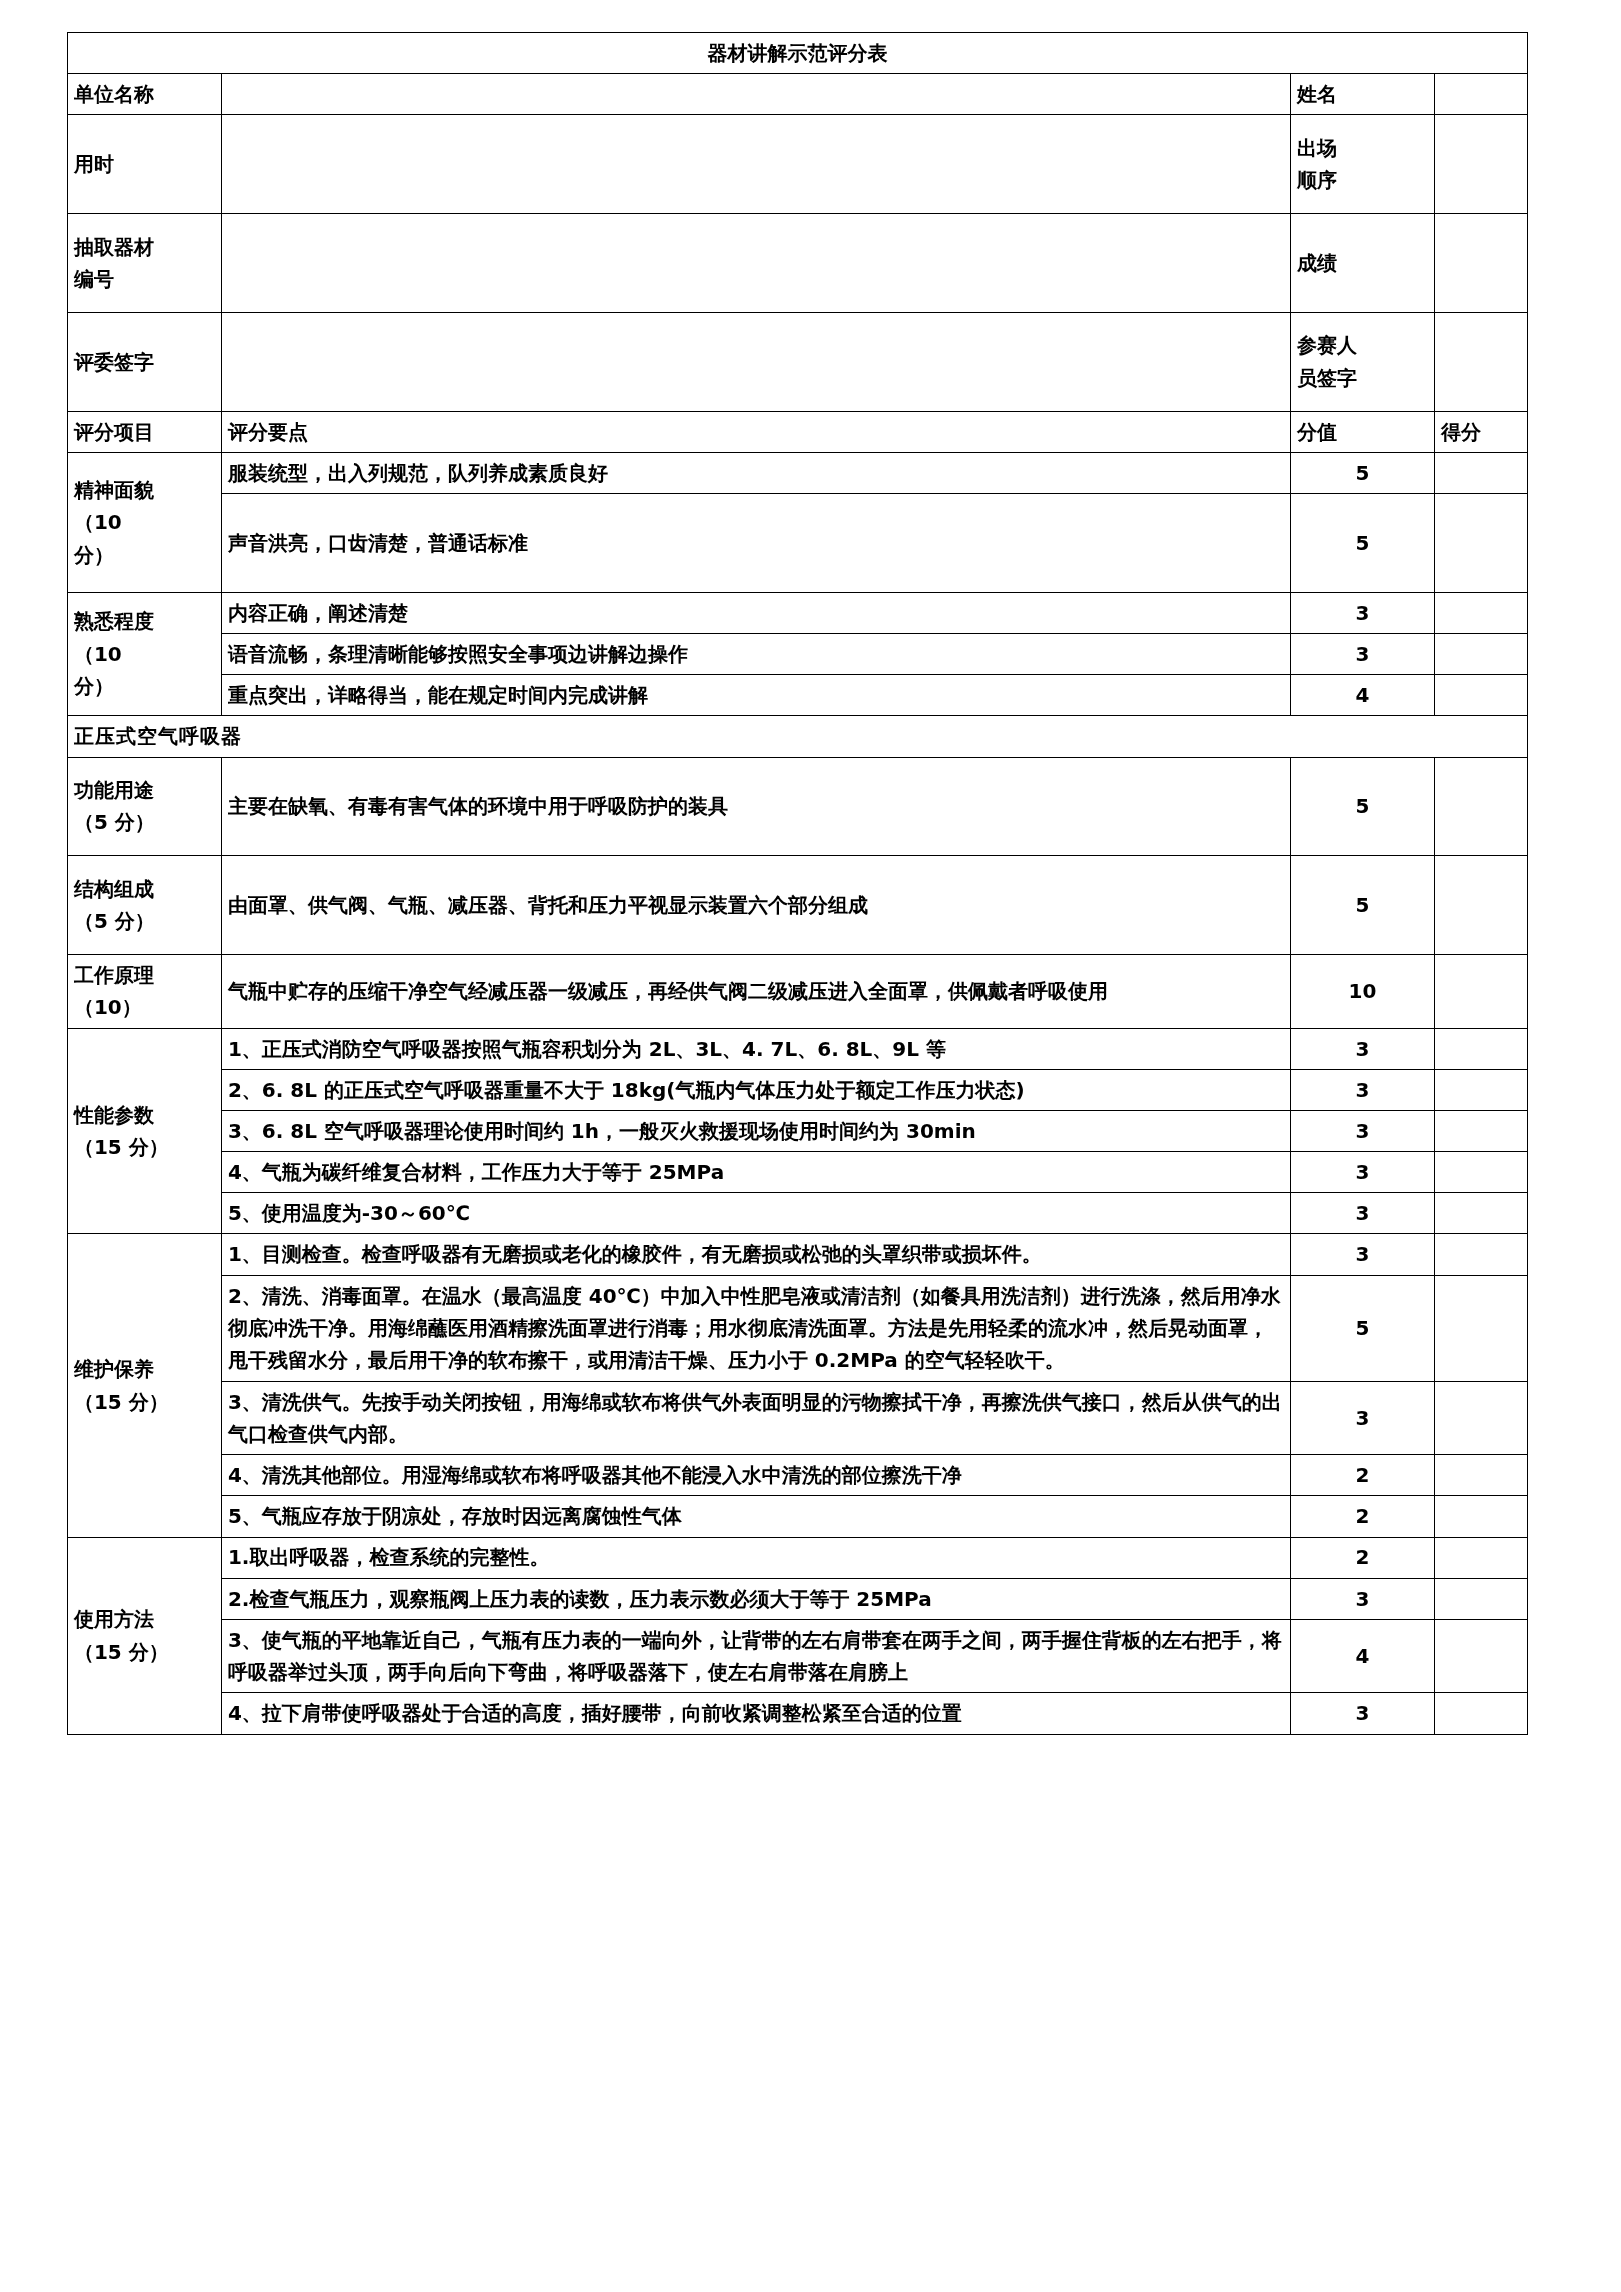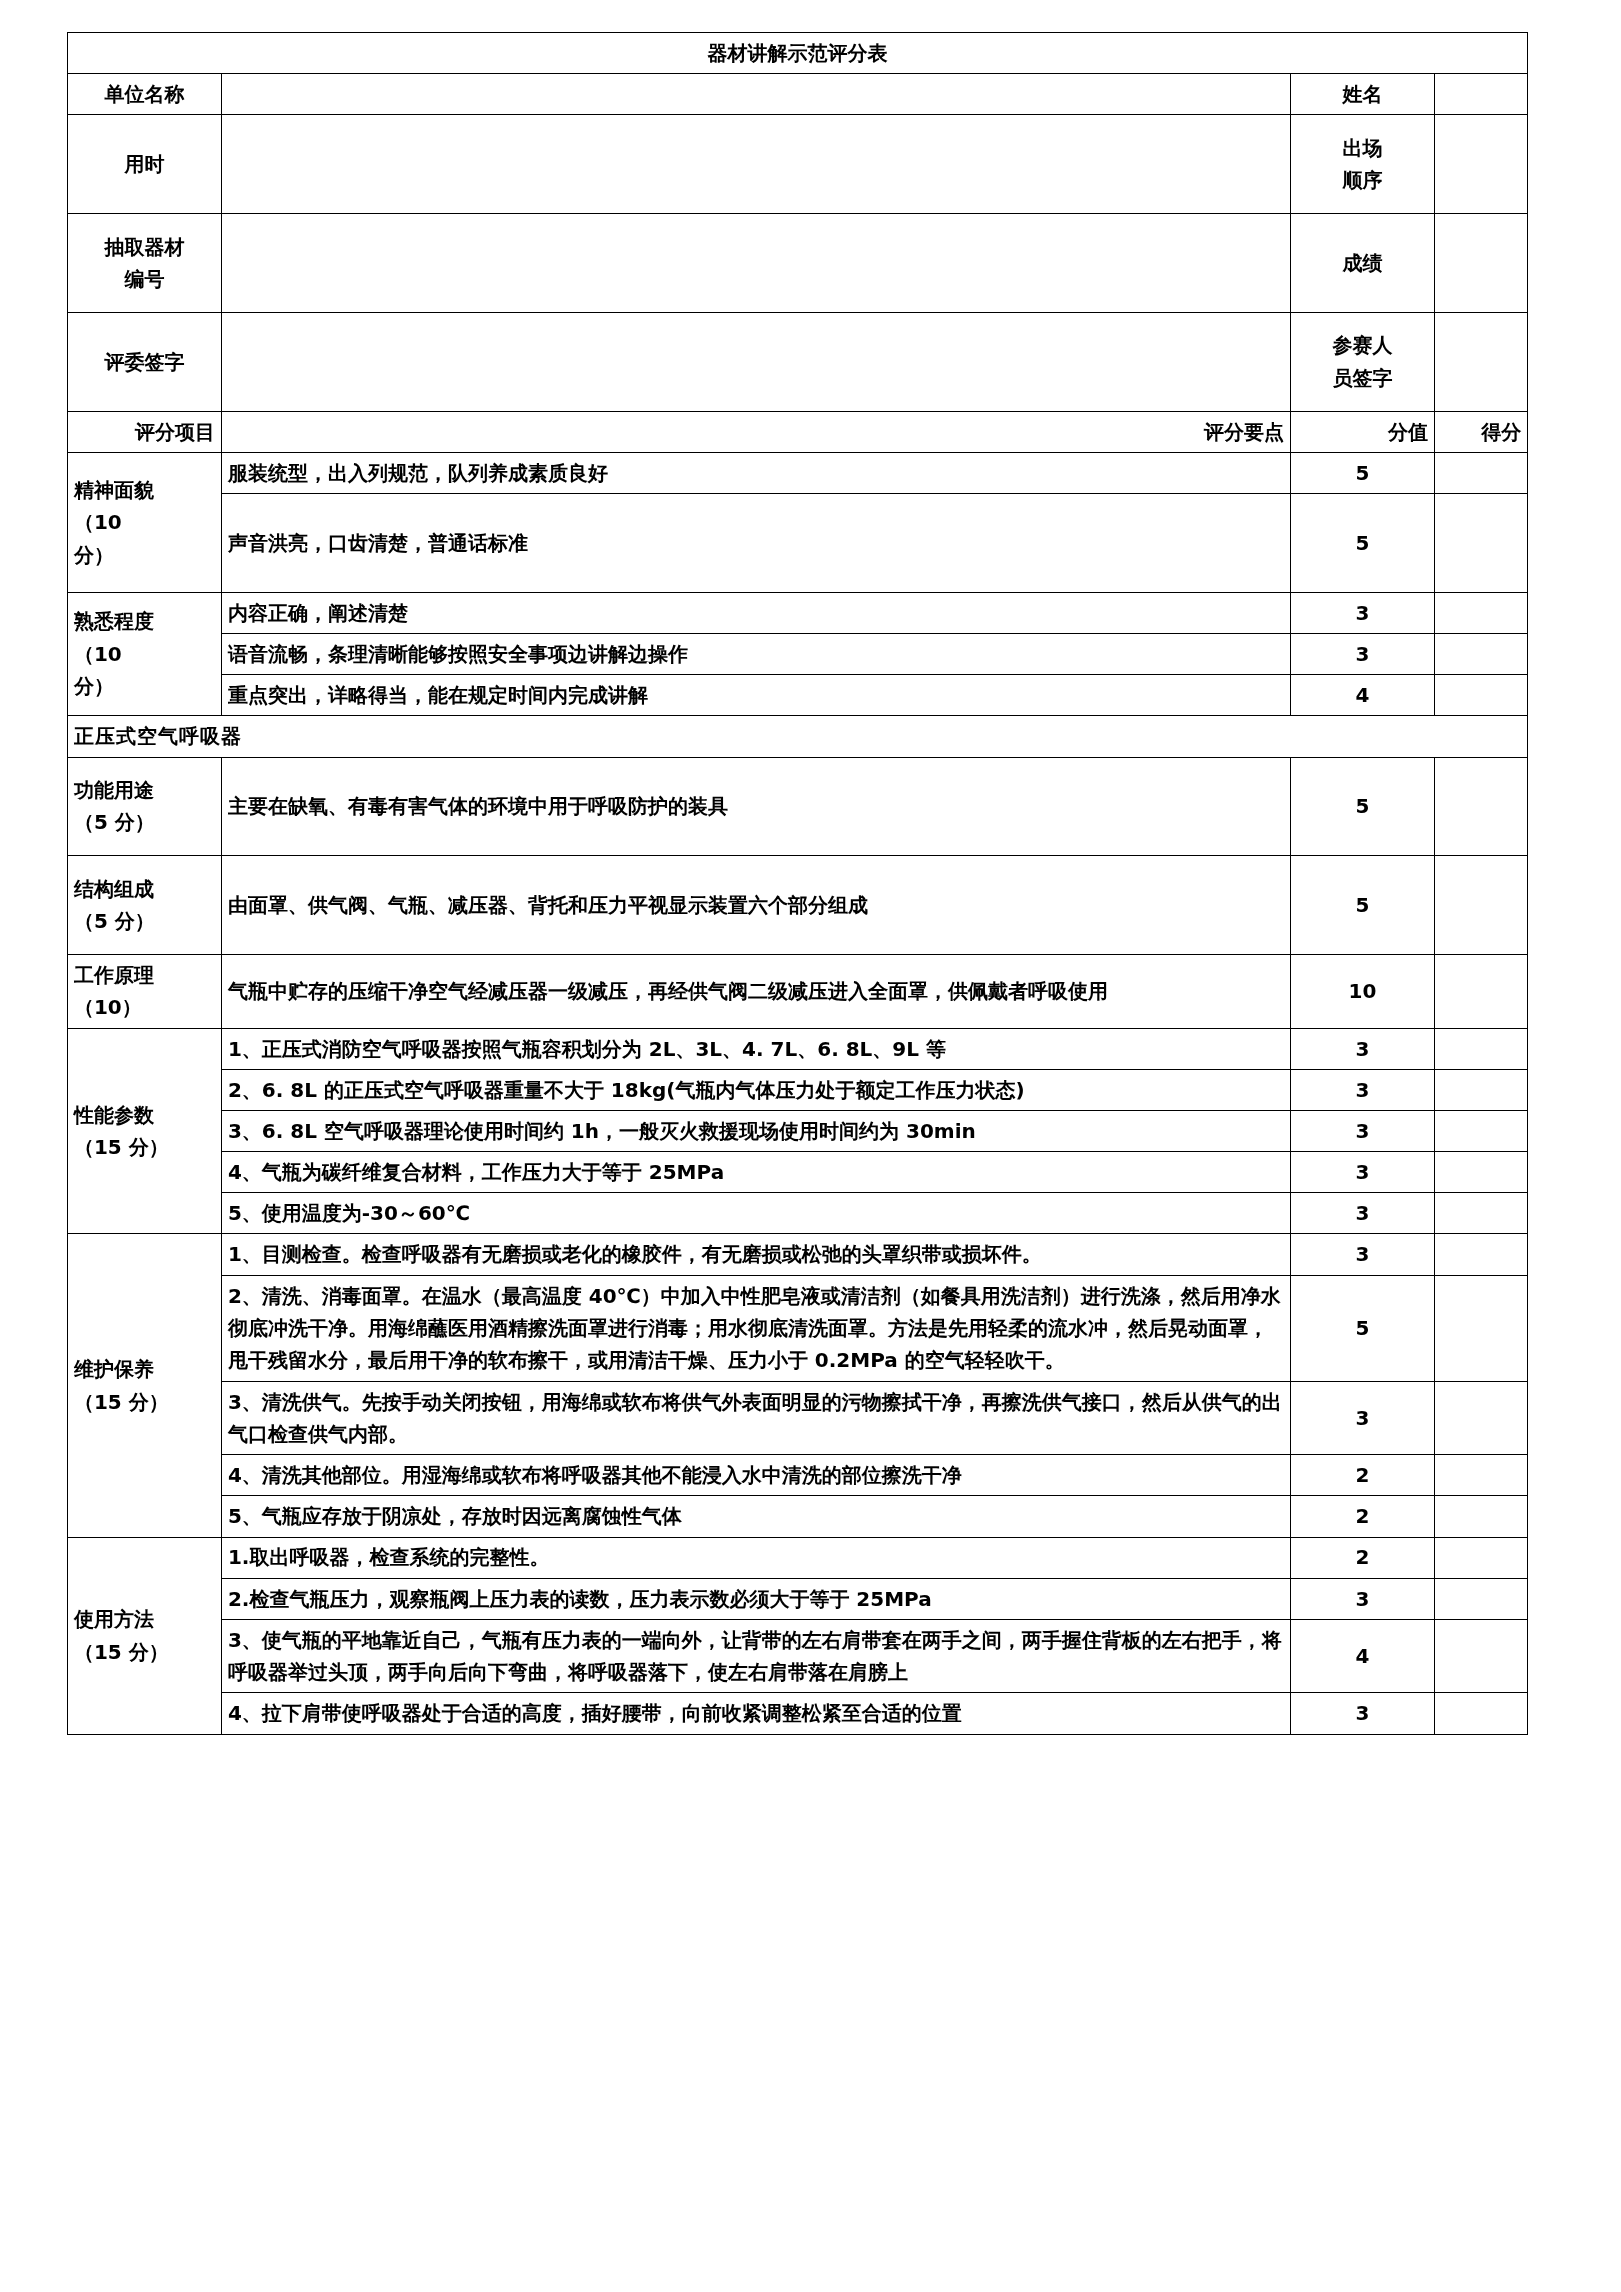--- a/index.html
+++ b/index.html
@@ -45,27 +45,27 @@
   col.c-score { width: 93px; }
 
   .title-cell {
     text-align: center;
     font-size: 44px;
     font-weight: 500;
     padding: 15.7px 0 19.6px 0;
     line-height: 1.2;
   }
   .lbl {
-    text-align: center;
+    text-align: left;
     font-weight: 600;
   }
   .blank { }
   .ctr { text-align: left; }
   .num { text-align: center; font-weight: 500; font-size: 21.6px; }
-  .hdr-col { text-align: right; font-weight: 600; }
+  .hdr-col { text-align: left; font-weight: 600; }
 
   .section-title {
     text-align: left;
     font-size: 30px;
     font-weight: 800;
     padding: 21.6px 0 23.5px 0;
     letter-spacing: 1px;
   }
   .tall-b { height: 90px; }
   .cat {

